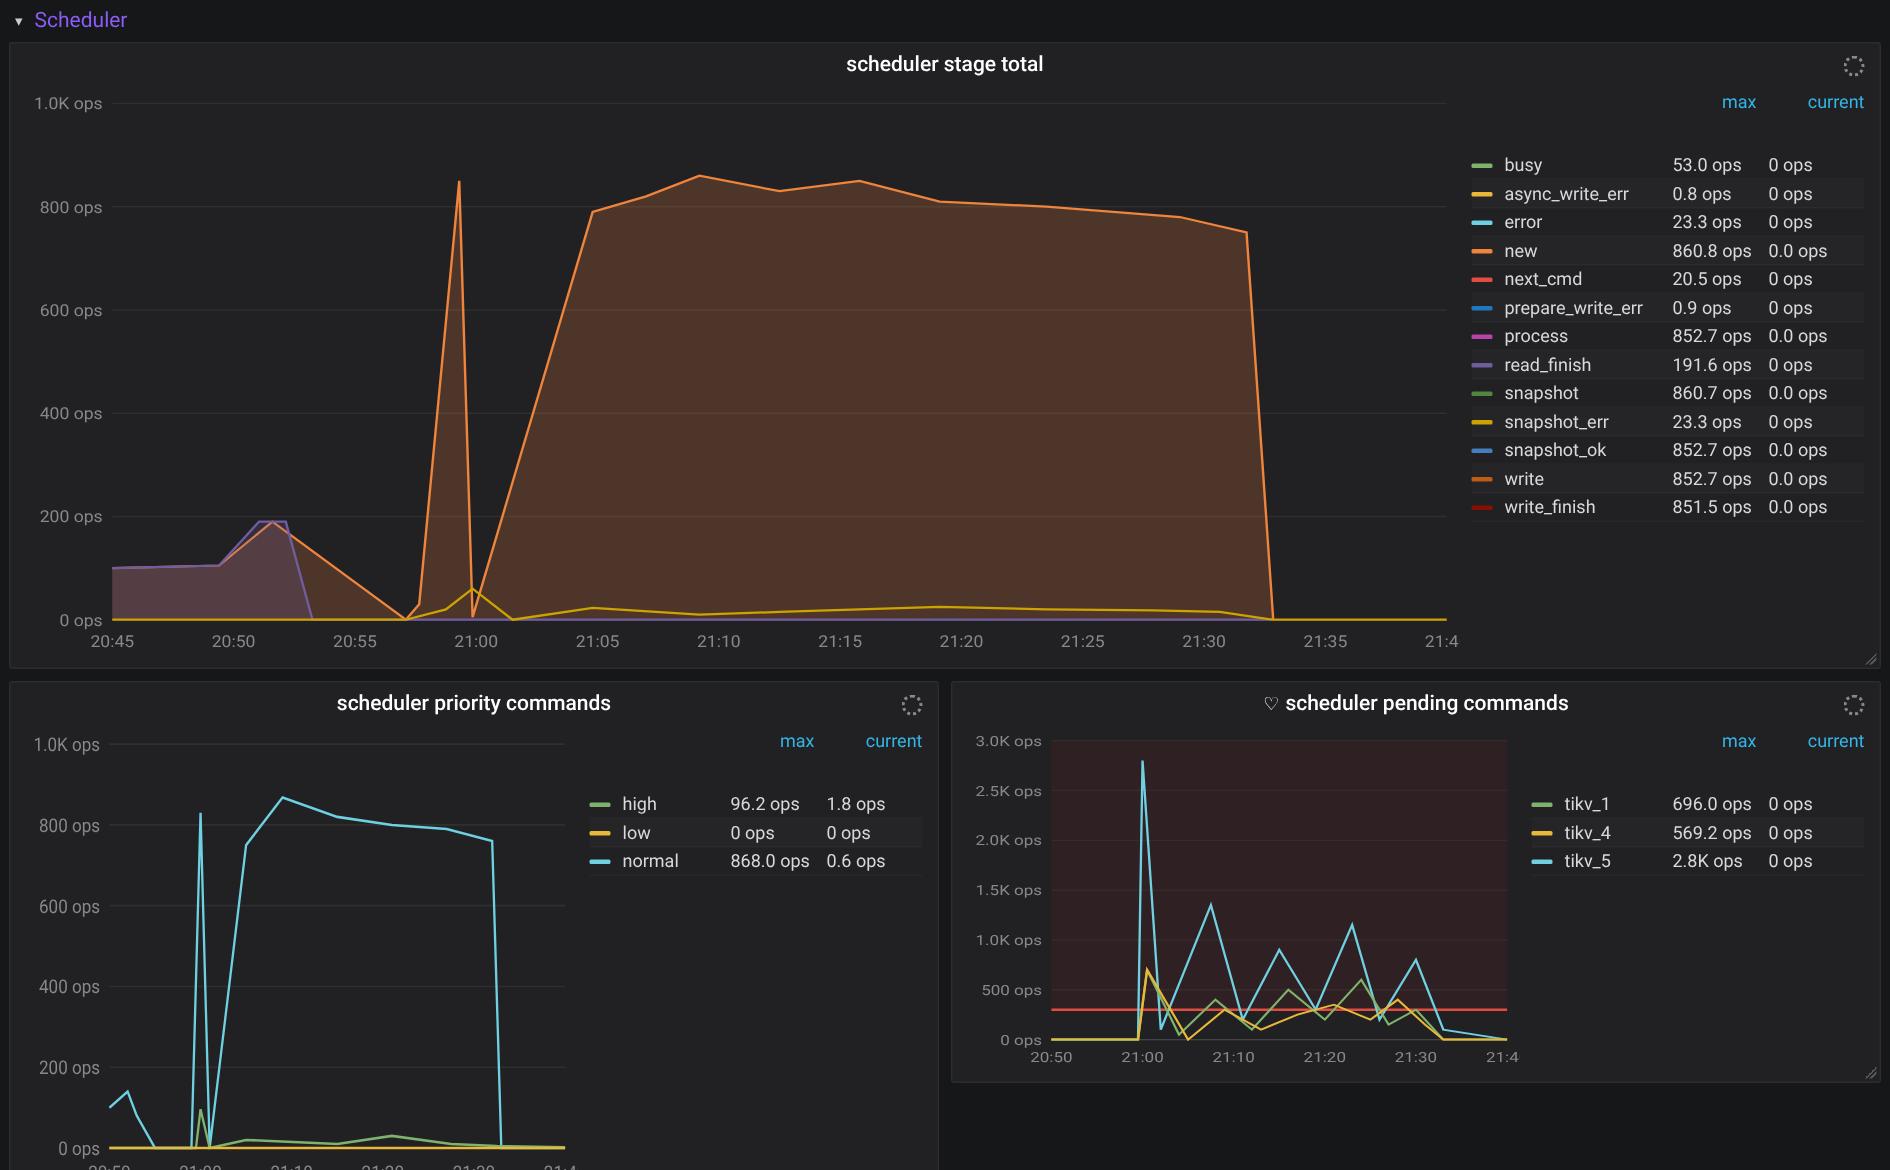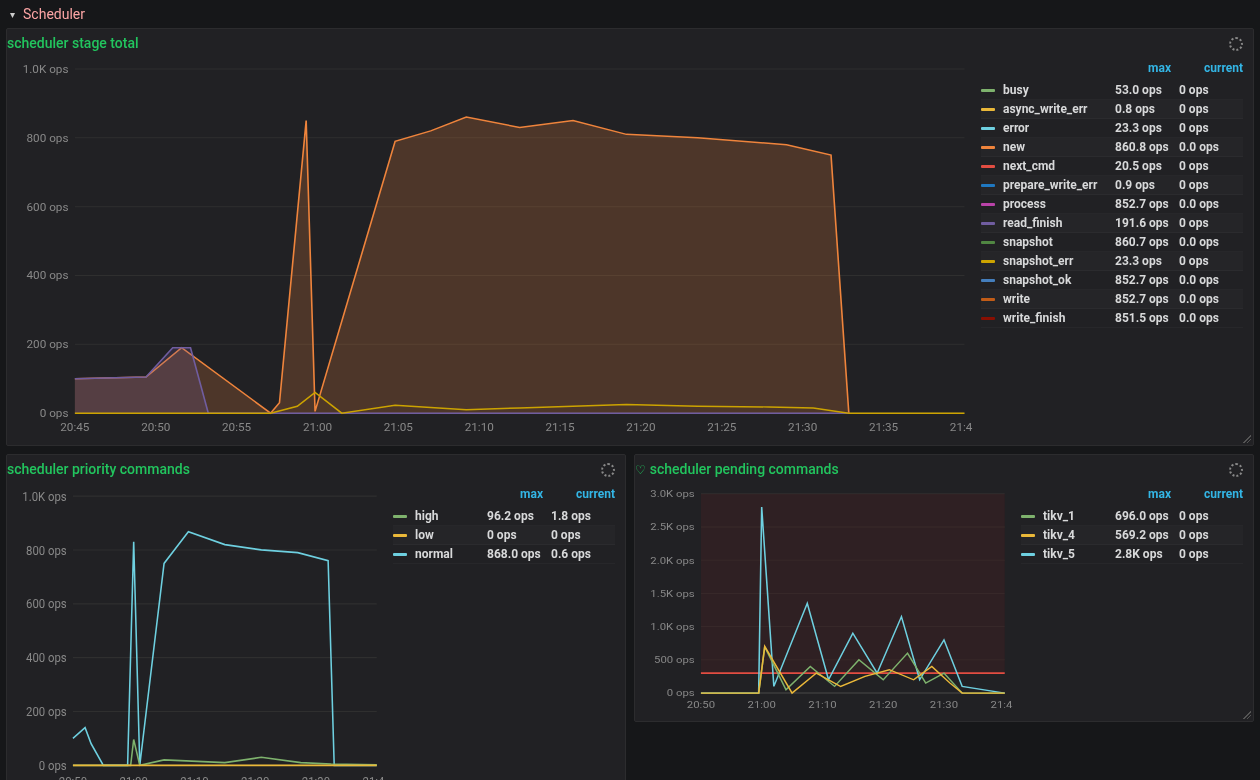--- a/index.html
+++ b/index.html
@@ -13,49 +13,49 @@
   overflow: hidden;
 }
 .section-header {
   padding: 6px 10px;
   display: flex;
   align-items: center;
   gap: 8px;
   cursor: pointer;
 }
 .chevron { font-size: 10px; color: #ccc; }
-.section-title { font-size: 14px; color: #fca5a5; font-weight: 400; }
+.section-title { font-size: 14px; color: #8b5cf6; font-weight: 400; }
 .panels { display: grid; grid-template-columns: 1fr 1fr; gap: 8px; padding: 0 6px; }
 .panel {
   background: #212124;
   border: 1px solid #2c2c2e;
   border-radius: 2px;
   position: relative;
   display: flex;
   flex-direction: column;
 }
 .panel.full { grid-column: 1 / -1; }
-.panel-title { color: #22c55e; font-size: 14px; padding: 6px 0 4px; font-weight: 500; }
+.panel-title { text-align: center; color: #ffffff; font-size: 14px; padding: 6px 0 4px; font-weight: 500; }
 .panel-title .heart { font-size: 12px; margin-right: 4px; }
 .loading {
   position: absolute; top: 8px; right: 10px; width: 14px; height: 14px;
   border: 2px dotted #888; border-radius: 50%;
 }
 .resize-handle {
   position: absolute; bottom: 2px; right: 2px; width: 8px; height: 8px;
   background: linear-gradient(135deg, transparent 50%, #555 50%, #555 60%, transparent 60%, transparent 70%, #555 70%, #555 80%, transparent 80%);
 }
 .panel-body { display: flex; flex: 1; min-height: 0; }
 .chart-area { flex: 1; position: relative; padding: 6px 0 6px 6px; }
 .chart-area svg { width: 100%; height: 100%; display: block; }
-.legend { padding: 4px 10px 6px 8px; min-width: 280px; font-weight: bold; }
+.legend { padding: 4px 10px 6px 8px; min-width: 280px; }
 .legend.small { min-width: 240px; }
 .legend-header { display: flex; justify-content: flex-end; gap: 12px; color: #33b5e5; font-size: 12px; padding: 2px 0 6px; }
 .legend-header span { width: 60px; text-align: right; }
-.legend-rows { display: flex; flex-direction: column; }
+.legend-rows { display: flex; flex-direction: column; margin-top: 20px; }
 .legend-row {
   display: flex; align-items: center; padding: 2px 0;
   cursor: pointer; border-bottom: 1px solid rgba(255,255,255,0.03);
 }
 .legend-row:nth-child(even) { background: rgba(255,255,255,0.02); }
 .swatch { width: 14px; height: 3px; border-radius: 1px; margin-right: 8px; flex-shrink:0; }
 .legend-name { flex: 1; color: #d8d9da; font-size: 12px; white-space: nowrap; overflow: hidden; text-overflow: ellipsis; }
 .legend-val { width: 64px; text-align: left; color: #d8d9da; font-size: 12px; }
 </style>
 </head>

